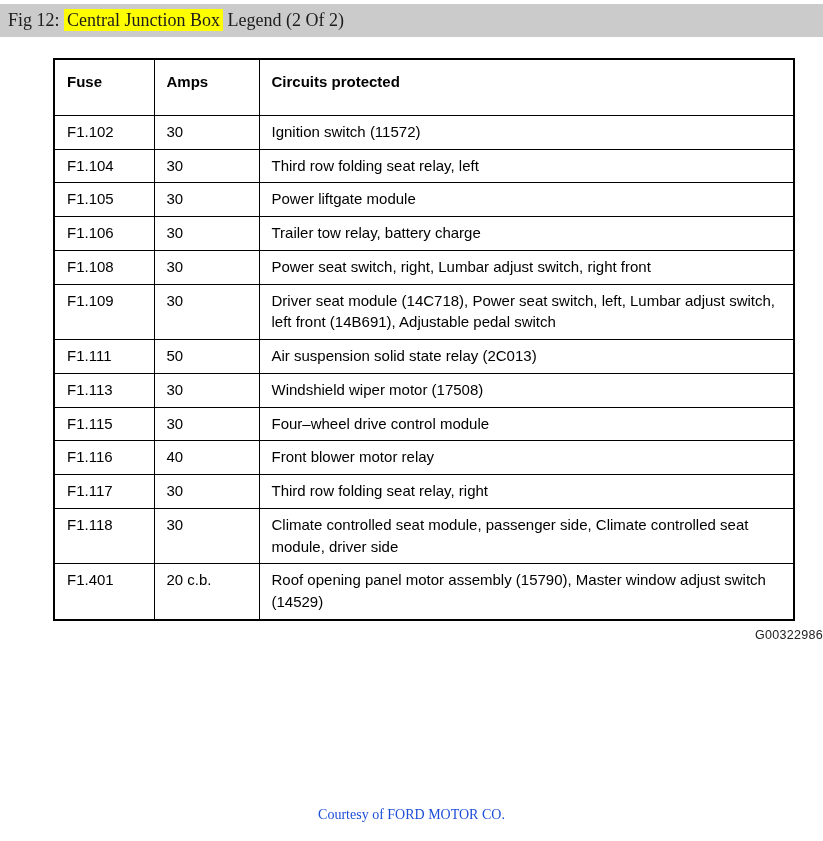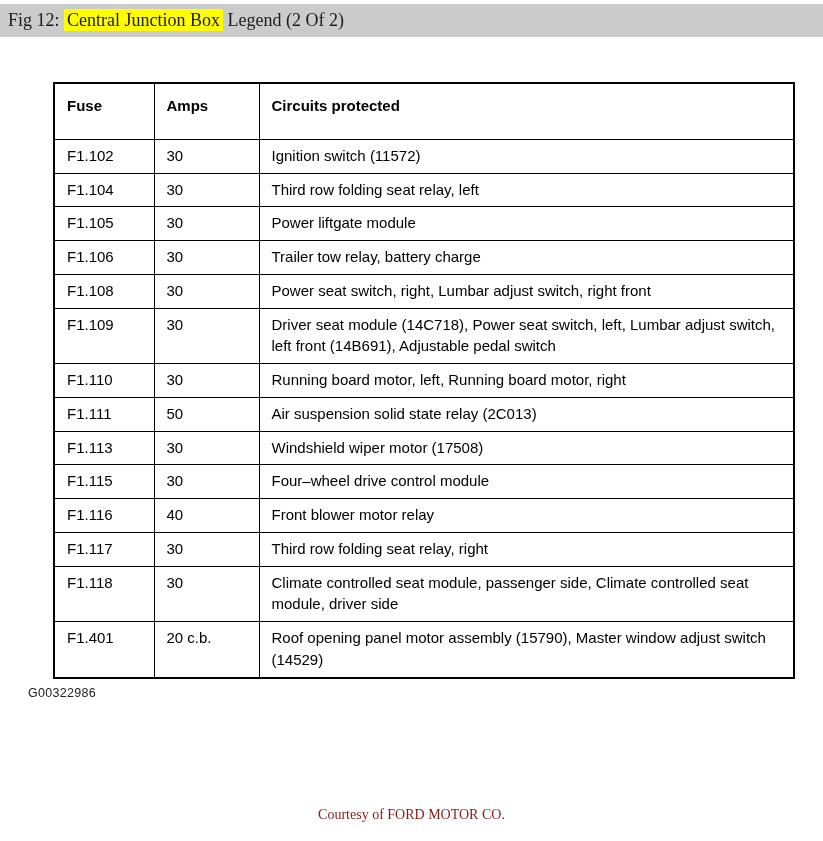--- a/index.html
+++ b/index.html
@@ -26,21 +26,21 @@
     font-size: 18px;
     color: #1c1c1c;
   }
   .title-bar .hl {
     background: #ffff00;
     padding: 1px 3px;
   }
 
   
   .table-wrap {
-    margin: 45px 28px 0 28px;
+    margin: 21px 28px 0 28px;
     padding-left: 25px;
   }
   table.fuse-table {
     width: 100%;
     border-collapse: collapse;
     border: 2px solid #000;
     font-size: 15px;
     color: #000;
   }
   table.fuse-table th,
@@ -59,32 +59,33 @@
   }
   .col-fuse { width: 100px; }
   .col-amps { width: 105px; }
 
   
   .figure-id {
     margin: 7px 0 0 28px;
     font-size: 12.5px;
     color: #222;
     letter-spacing: 0.3px;
+    text-align: right;
   }
 
   
   .footer-credit {
     position: absolute;
     bottom: 18px;
     left: 0;
     width: 100%;
     text-align: center;
     font-family: "Liberation Serif", serif;
     font-size: 14px;
-    color: #7f1d1d;
+    color: #1d4ed8;
   }
 </style>
 </head>
 <body>
 
 <div class="title-bar">
   <span>
     <span>Fig 12: </span><span class="hl">Central Junction Box</span><span> Legend (2 Of 2)</span>
   </span>
 </div>
@@ -130,25 +131,20 @@
     <td class="col-amps">30</td>
     <td class="col-circuits">Power seat switch, right, Lumbar adjust switch, right front</td>
   </tr>
 
   <tr>
     <td class="col-fuse">F1.109</td>
     <td class="col-amps">30</td>
     <td class="col-circuits">Driver seat module (14C718), Power seat switch, left, Lumbar adjust switch, left front (14B691), Adjustable pedal switch</td>
   </tr>
 
-  <tr>
-    <td class="col-fuse">F1.110</td>
-    <td class="col-amps">30</td>
-    <td class="col-circuits">Running board motor, left, Running board motor, right</td>
-  </tr>
 
   <tr>
     <td class="col-fuse">F1.111</td>
     <td class="col-amps">50</td>
     <td class="col-circuits">Air suspension solid state relay (2C013)</td>
   </tr>
 
 
   <tr>
     <td class="col-fuse">F1.113</td>

